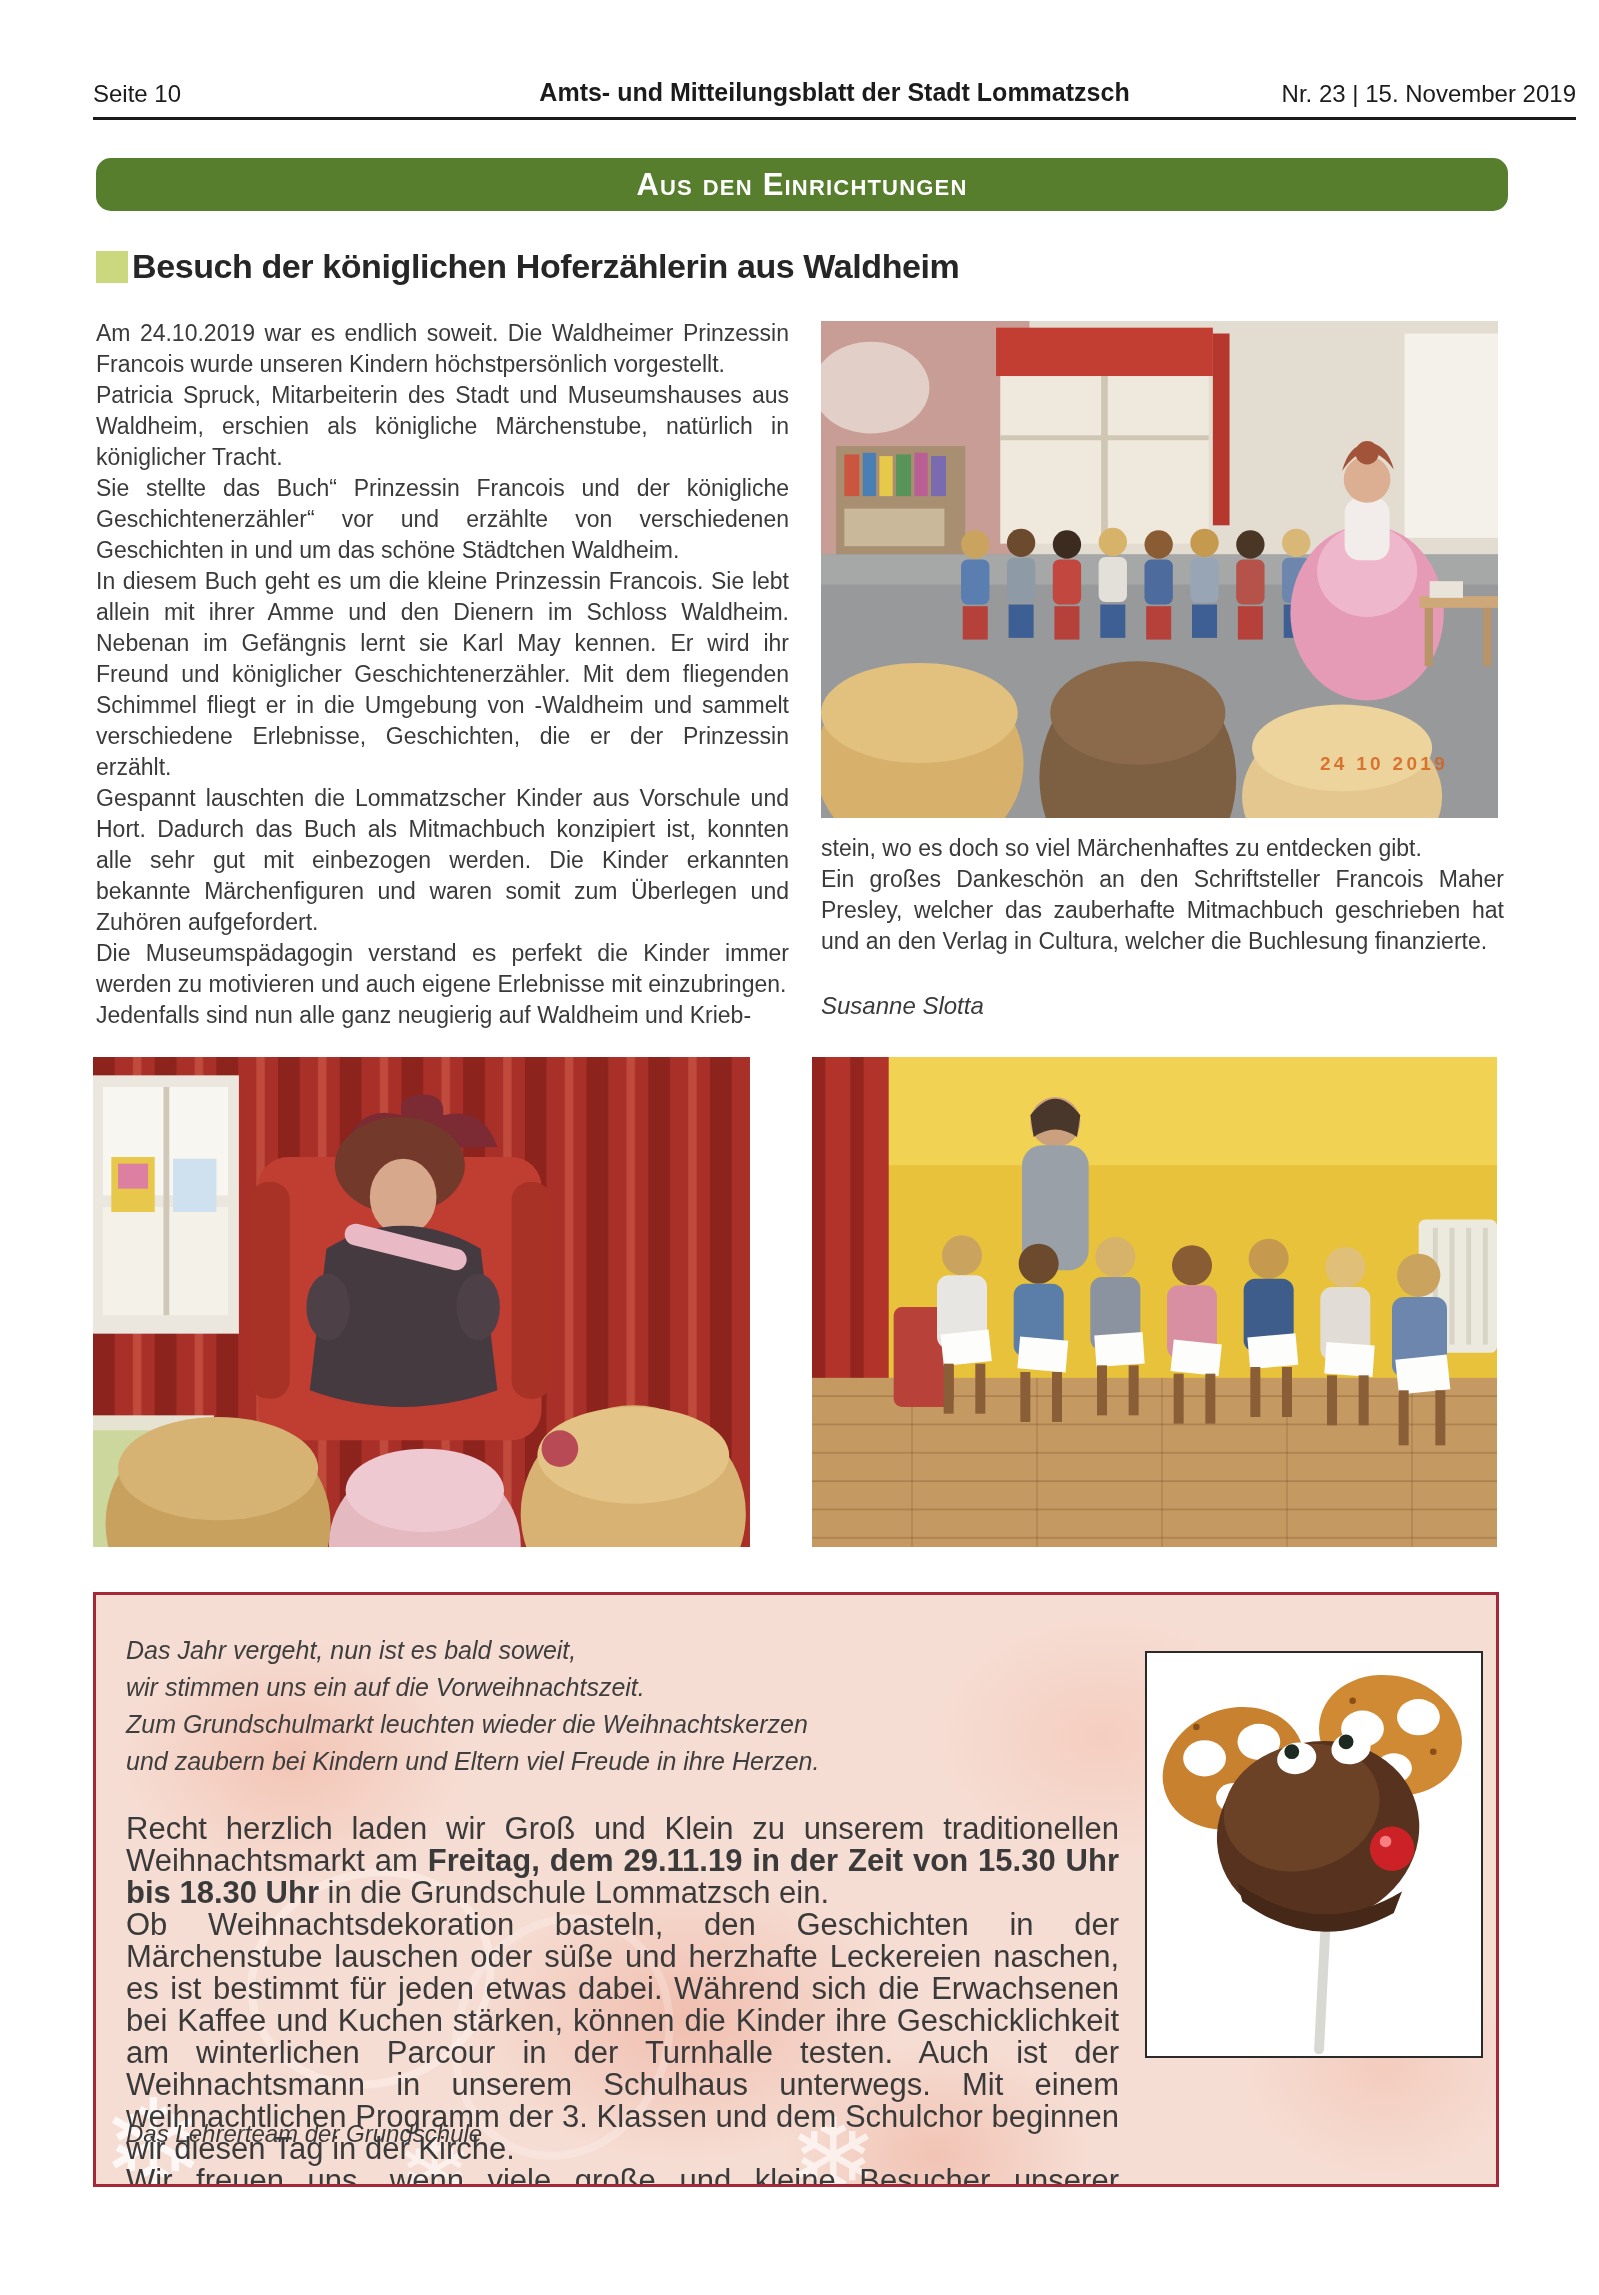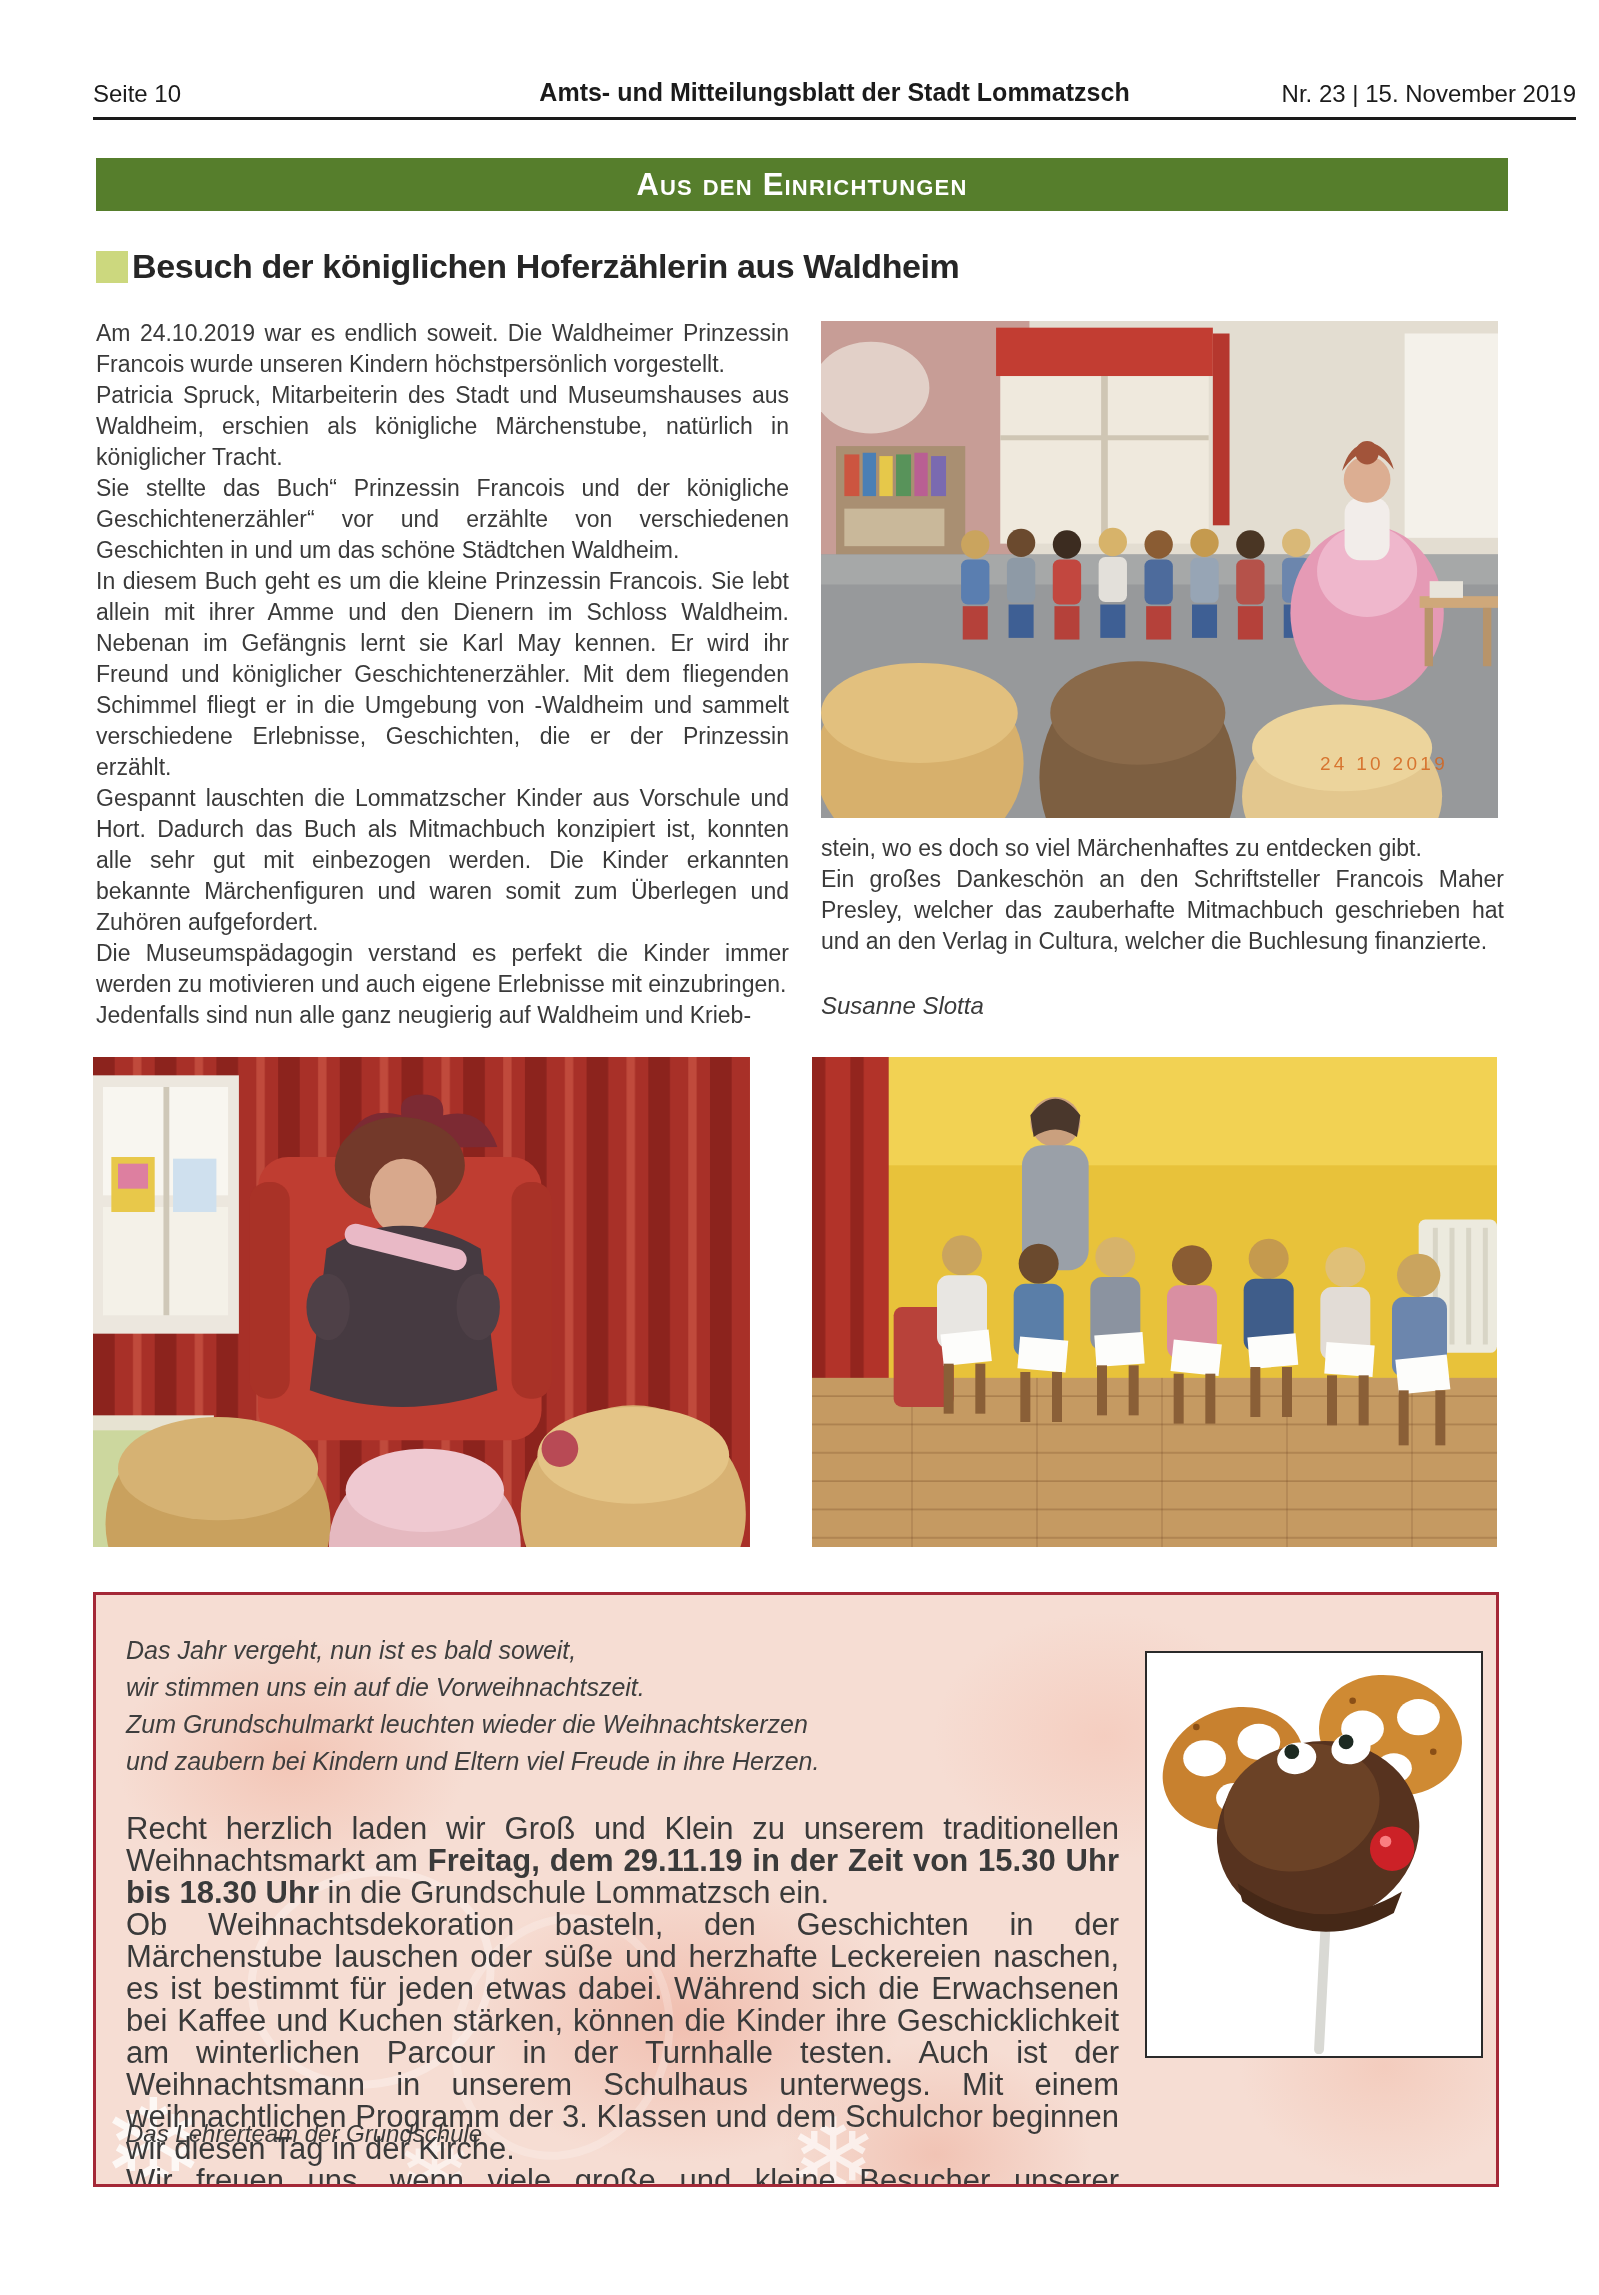--- a/index.html
+++ b/index.html
@@ -13,36 +13,36 @@
 
   
   .hdr-text { font-size:24px; color:#1b1b1b; white-space:nowrap; }
   .hdr-center { font-weight:bold; font-size:25px; }
   .hdr-rule { background:#1a1a1a; height:3.3px; }
 
   
   .banner {
     background:#567e2c; color:#ffffff; text-align:center;
     font-variant:small-caps; font-weight:600; font-size:31px;
-    letter-spacing:1.2px; line-height:53px; height:53px;
+    letter-spacing:1.2px; line-height:53px; height:53px;border-radius:15px;
   }
   .headline-square { background:#ccd87e; width:32px; height:32px; }
   .headline { font-size:34px; font-weight:bold; color:#262626; letter-spacing:-0.4px; white-space:nowrap; }
 
   
   .body-text { font-size:23px; line-height:31px; text-align:justify; color:#3a3a3a; }
   .body-text p { margin:0; }
   .sig { font-style:italic; font-size:24px; color:#3a3a3a; }
 
   
   .photo { overflow:hidden; background:#888; }
   .photo svg { display:block; width:100%; height:100%; }
   .date-stamp {
     position:absolute; right:50px; bottom:43px;
-    color:#d4651e; font-weight:normal; font-size:19px;
+    color:#d4651e; font-weight:bold; font-size:19px;
     letter-spacing:3.3px; opacity:.85; white-space:nowrap;
   }
 
   
   .ann-box {
     border:3.3px solid #a42837;
     background-color:#f6ddd3;
     background-image:
       radial-gradient(ellipse 283px 200px at 14% 28%, rgba(240,178,158,.55), transparent 62%),
       radial-gradient(ellipse 350px 233px at 42% 72%, rgba(235,160,140,.5), transparent 62%),

